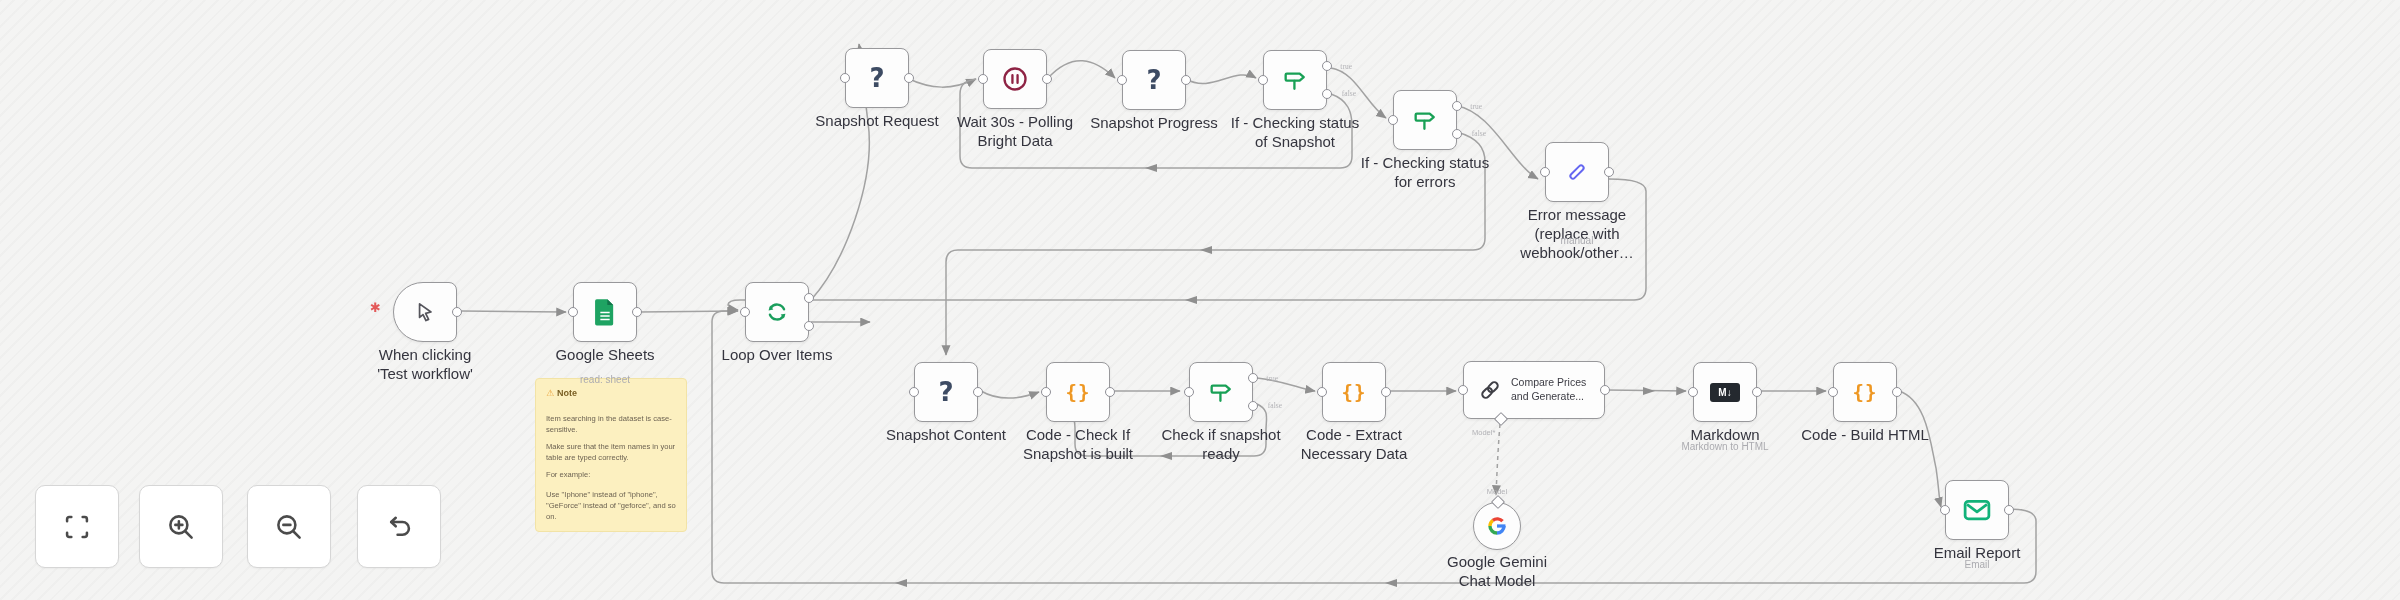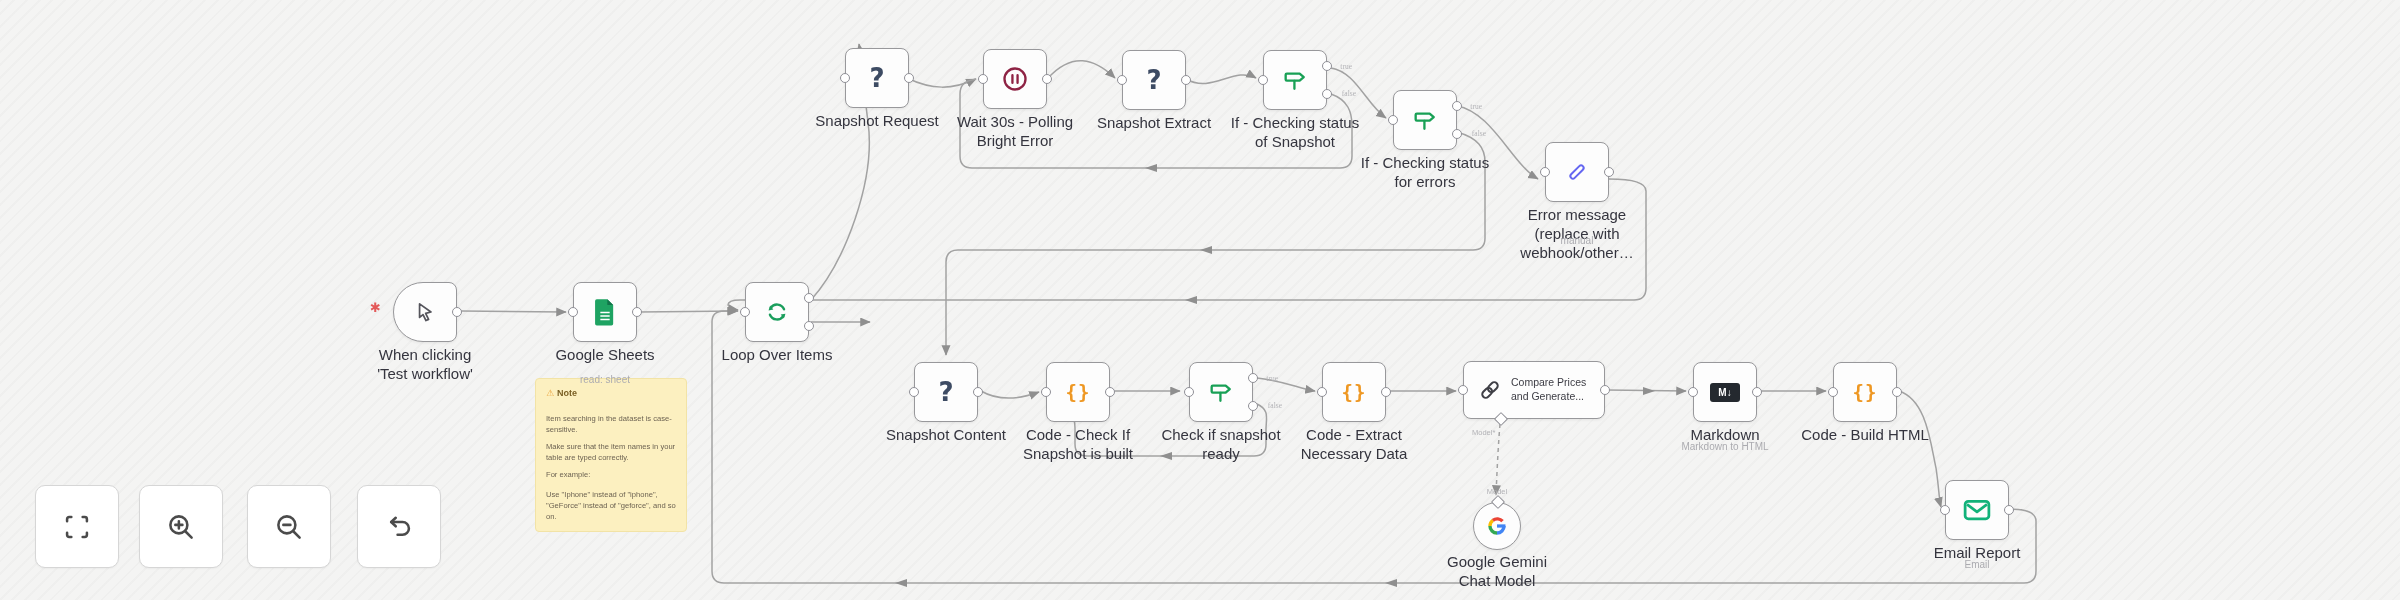--- a/index.html
+++ b/index.html
@@ -184,28 +184,28 @@
     <div class="nlabel">Snapshot Request</div>
   </div>
 
   <div class="node" style="left:983px;top:49px">
     <span class="port p-in"></span>
     <span class="port p-out"></span>
     <svg width="28" height="28" viewBox="0 0 24 24">
       <circle cx="12" cy="12" r="9" fill="none" stroke="#8e2344" stroke-width="2"></circle>
       <path d="M9.8 8.8 v6.4 M14.2 8.8 v6.4" stroke="#8e2344" stroke-width="2" stroke-linecap="round"></path>
     </svg>
-    <div class="nlabel" style="width:142px">Wait 30s - Polling Bright Error</div>
+    <div class="nlabel" style="width:142px">Wait 30s - Polling Bright Data</div>
   </div>
 
   <div class="node" style="left:1122px;top:50px">
     <span class="port p-in"></span>
     <span class="port p-out"></span>
     <span class="q-icon">?</span>
-    <div class="nlabel">Snapshot Extract</div>
+    <div class="nlabel">Snapshot Progress</div>
   </div>
 
   <div class="node" style="left:1263px;top:50px">
     <span class="port p-in"></span>
     <span class="port p-out1"></span>
     <span class="port p-out2"></span>
     <span class="plabel pl-true">true</span>
     <span class="plabel pl-false">false</span>
     <svg width="28" height="28" viewBox="0 0 24 24">
       <g fill="none" stroke="#18a055" stroke-width="2" stroke-linejoin="round">

